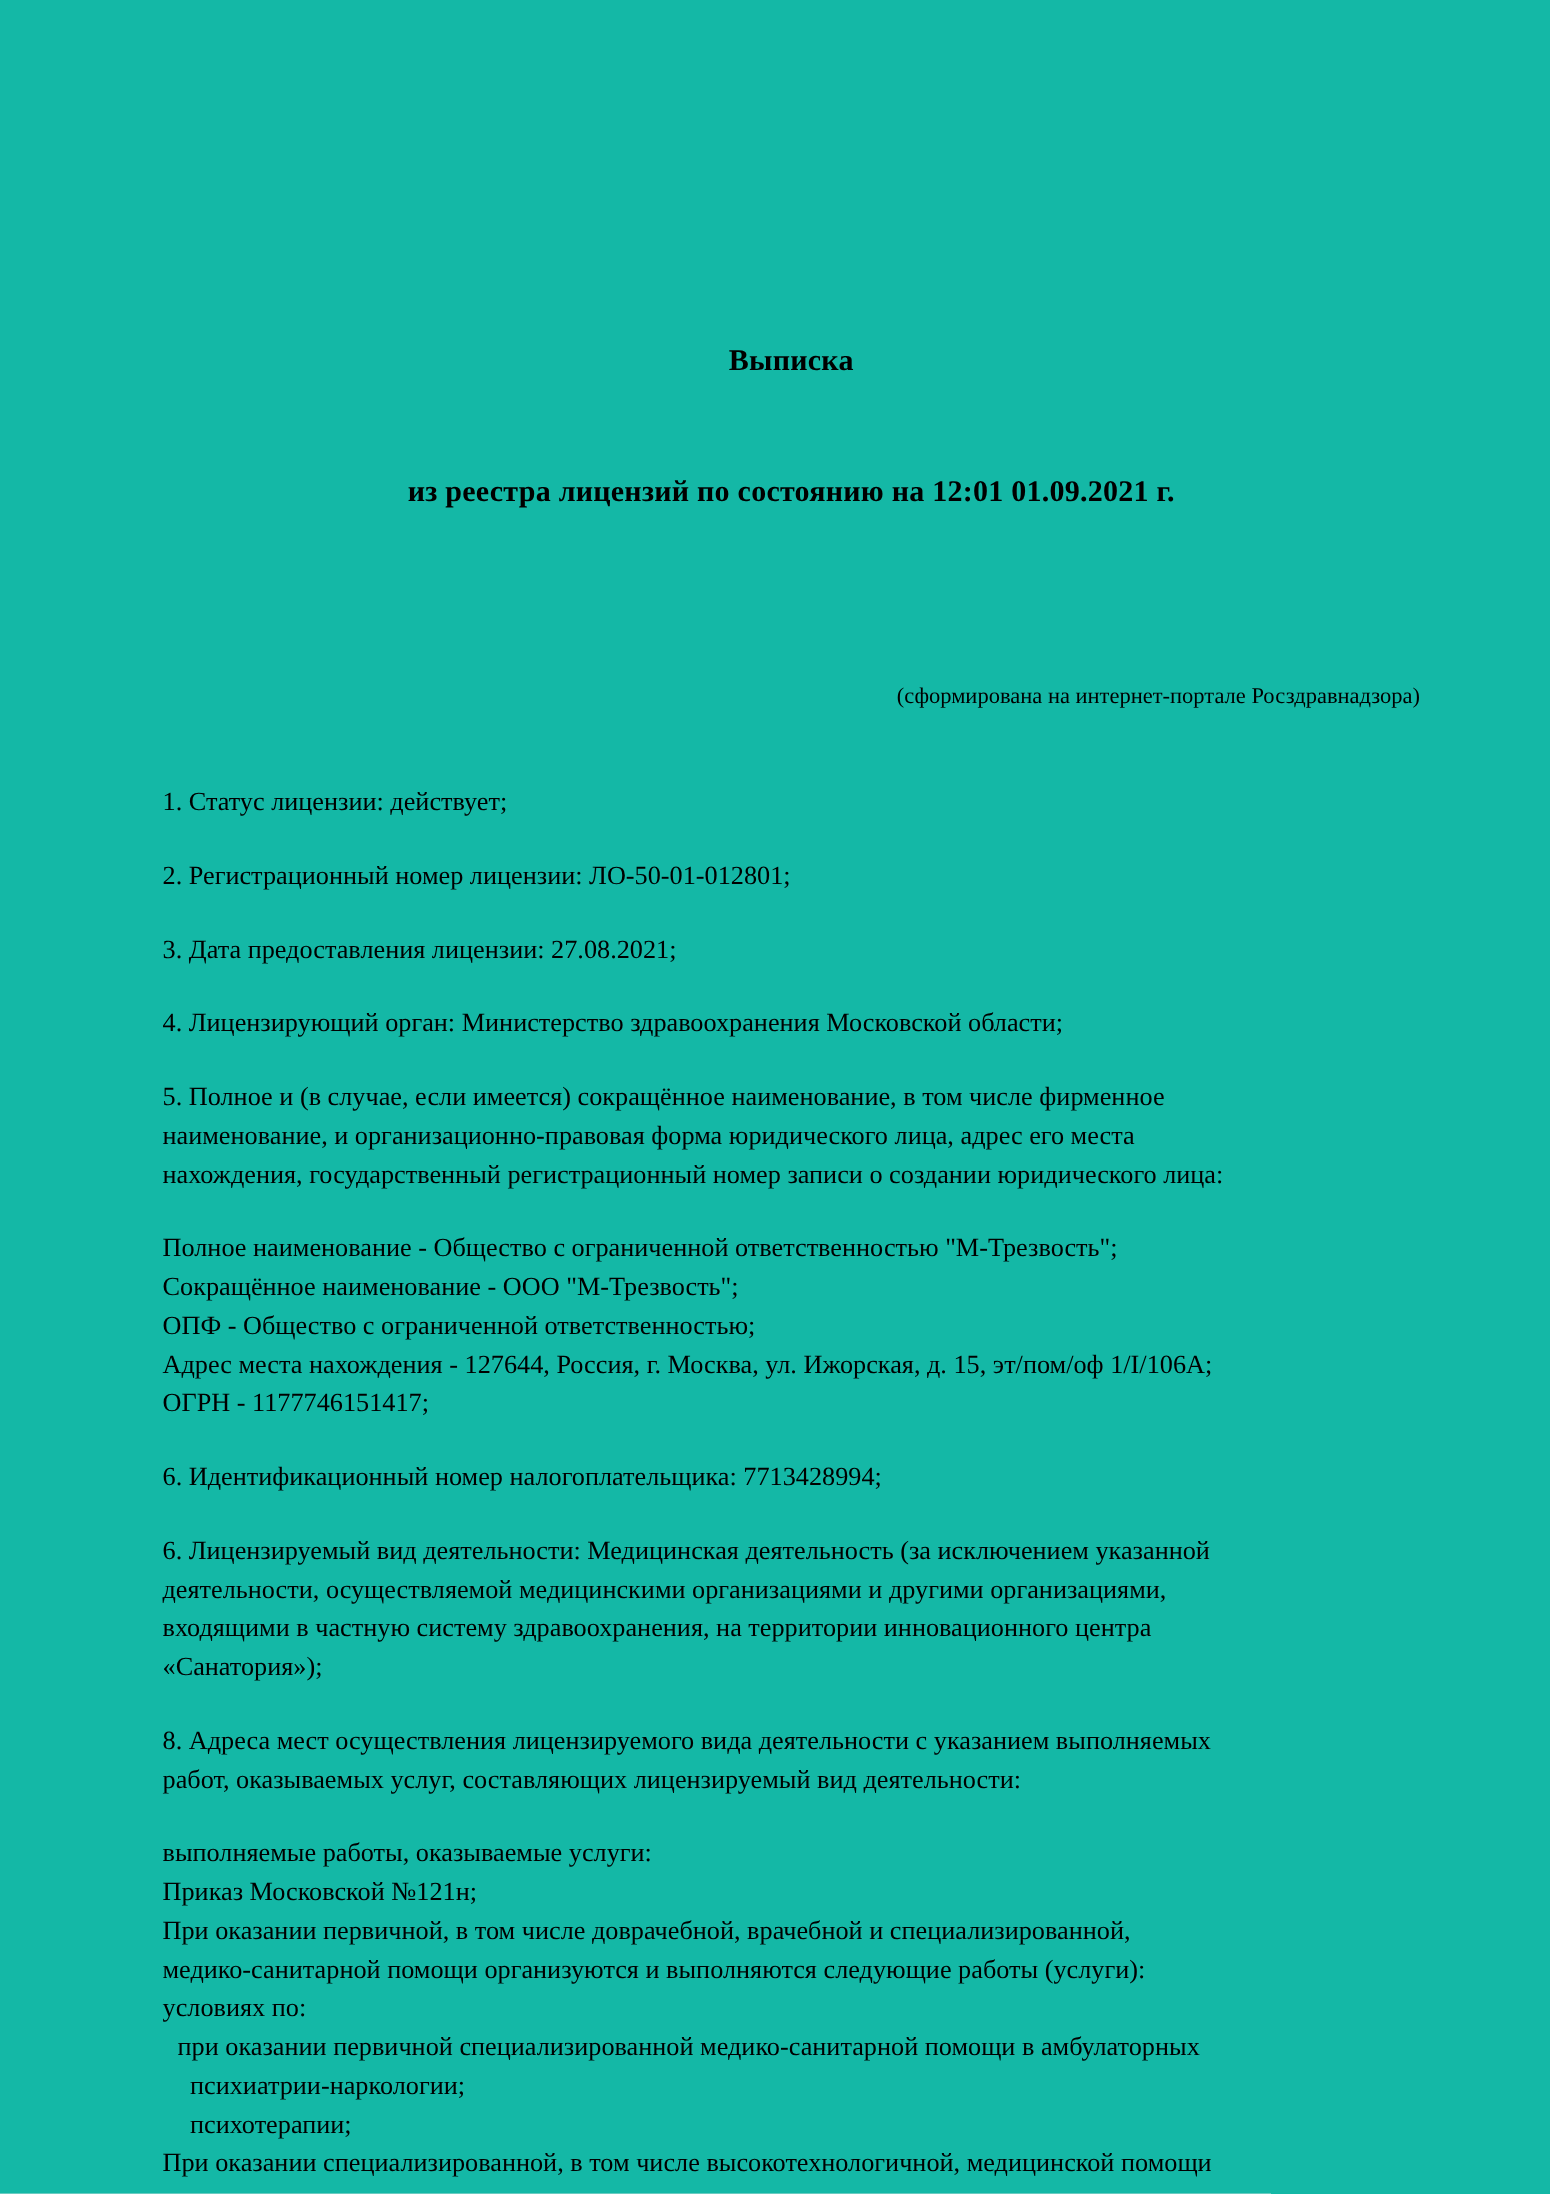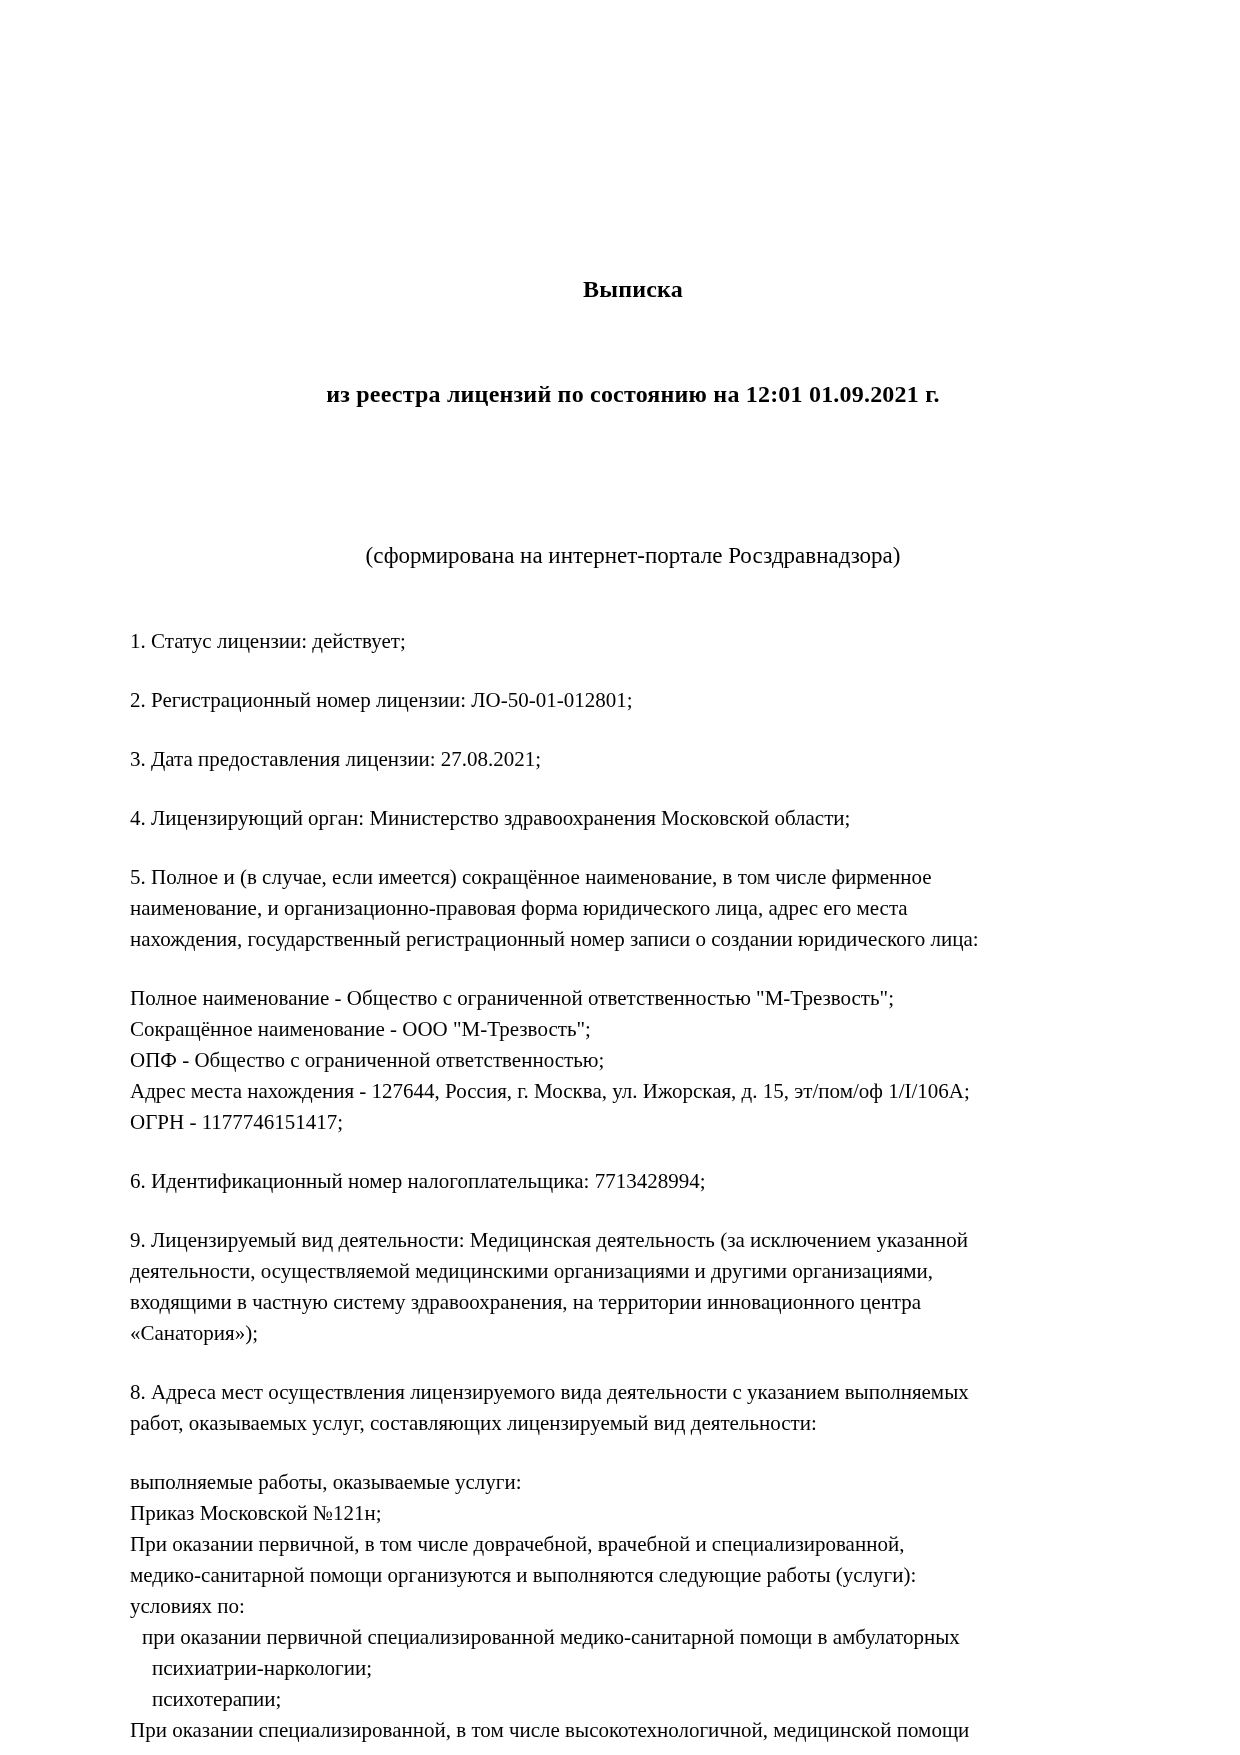--- a/index.html
+++ b/index.html
@@ -5,21 +5,21 @@
   html, body {
     margin: 0;
     padding: 0;
     background: #e8e8e8;
   }
   .page {
     position: relative;
     width: 1240px;
     height: 1755px;
     margin: 0 auto;
-    background: #ffffff;
+    background: #14b8a6;
     color: #000000;
     font-family: "Liberation Serif", "DejaVu Serif", serif;
     overflow: hidden;
     box-sizing: border-box;
   }
   .content {
     position: absolute;
     left: 130px;
     right: 104px;
     top: 0;
@@ -28,22 +28,22 @@
     margin-top: 202px;
     text-align: center;
     font-weight: bold;
     font-size: 24px;
     line-height: 35px;
     letter-spacing: 0.2px;
     white-space: pre;
   }
   .subtitle {
     margin-top: 62px;
-    text-align: center;
-    font-size: 23px;
+    text-align: right;
+    font-size: 18px;
     line-height: 24px;
     white-space: pre;
   }
   .body-text {
     margin-top: 58px;
     font-size: 21px;
     line-height: 31px;
   }
   .para {
     margin: 0 0 28px 0;
@@ -92,21 +92,21 @@
           <div class="line">Полное наименование - Общество с ограниченной ответственностью "М-Трезвость";</div>
           <div class="line">Сокращённое наименование - ООО "М-Трезвость";</div>
           <div class="line">ОПФ - Общество с ограниченной ответственностью;</div>
           <div class="line">Адрес места нахождения - 127644, Россия, г. Москва, ул. Ижорская, д. 15, эт/пом/оф 1/I/106А;</div>
           <div class="line">ОГРН - 1177746151417;</div>
         </div>
         <div class="para">
           <div class="line">6. Идентификационный номер налогоплательщика: 7713428994;</div>
         </div>
         <div class="para">
-          <div class="line">9. Лицензируемый вид деятельности: Медицинская деятельность (за исключением указанной</div>
+          <div class="line">6. Лицензируемый вид деятельности: Медицинская деятельность (за исключением указанной</div>
           <div class="line">деятельности, осуществляемой медицинскими организациями и другими организациями,</div>
           <div class="line">входящими в частную систему здравоохранения, на территории инновационного центра</div>
           <div class="line">«Санатория»);</div>
         </div>
         <div class="para">
           <div class="line">8. Адреса мест осуществления лицензируемого вида деятельности с указанием выполняемых</div>
           <div class="line">работ, оказываемых услуг, составляющих лицензируемый вид деятельности:</div>
         </div>
         <div class="para">
           <div class="line">выполняемые работы, оказываемые услуги:</div>

